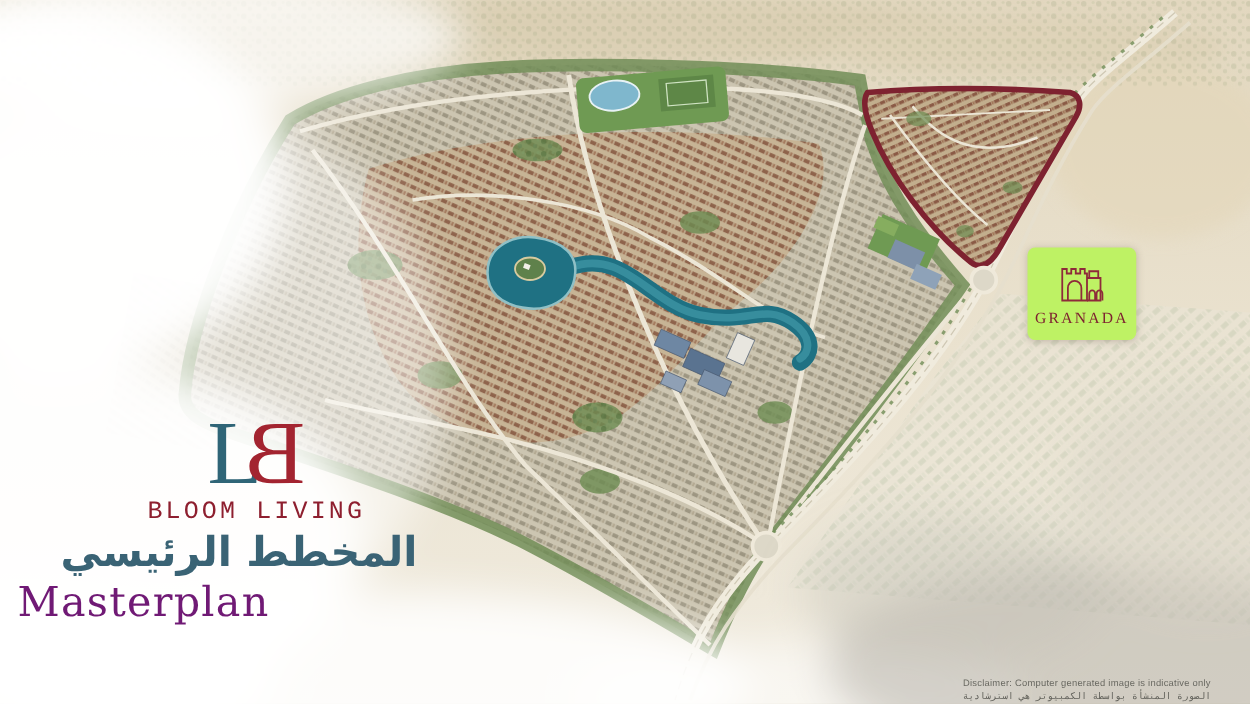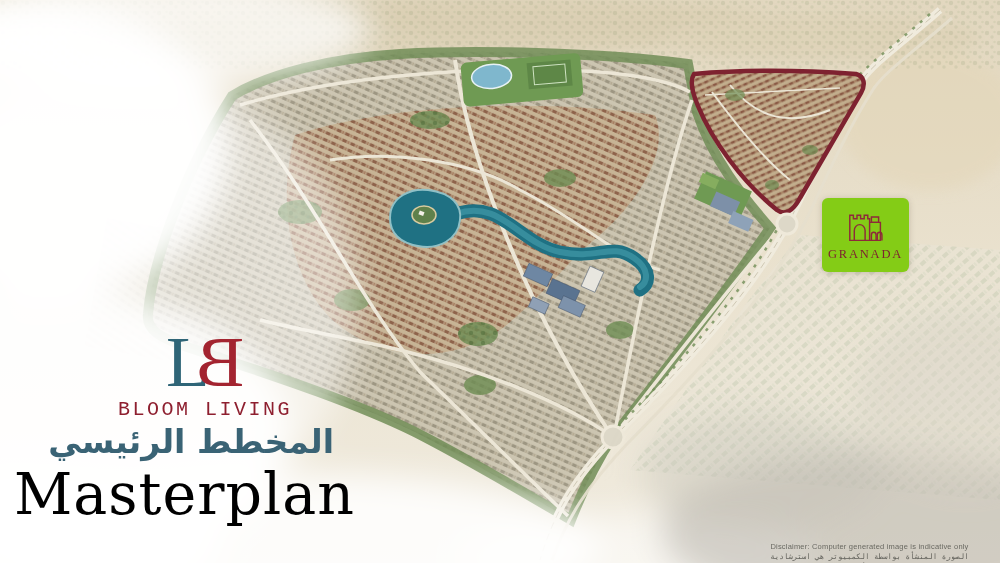--- a/index.html
+++ b/index.html
@@ -14,26 +14,26 @@
   .monogram .mono-l{color:#2F6577;}
   .monogram .mono-b{color:#A32430;display:inline-block;transform:scaleX(-1);
                     margin-left:-14px;}
   .brand-name{margin-top:4px;font-size:20px;letter-spacing:2.5px;color:#8E1F2F;
               font-family:Liberation Mono, monospace;white-space:nowrap;}
 
   
   .title-block{position:absolute;left:14px;top:420px;width:320px;}
   .title-ar{direction:rtl;font-family:"DejaVu Sans",sans-serif;font-weight:bold;
             font-size:33px;color:#3A6375;line-height:1.35;}
-  .title-en{font-family:"DejaVu Serif",serif;font-size:57px;color:#000000;
+  .title-en{font-family:"DejaVu Serif",serif;font-size:33px;color:#701a75;
             letter-spacing:1px;line-height:1.05;margin-top:0px;}
 
   
   .granada-card{position:absolute;left:822px;top:198px;width:87px;height:74px;
-                background:#84cc16;border-radius:6px;
+                background:#bef264;border-radius:6px;
                 box-shadow:0 1px 6px rgba(90,70,60,.25);
                 display:flex;flex-direction:column;align-items:center;
                 justify-content:center;gap:3px;}
   .granada-label{font-family:"Liberation Serif",serif;font-size:12.5px;
                  letter-spacing:1.8px;color:#7E2230;white-space:nowrap;}
 
   
   .disclaimer{position:absolute;left:762px;top:498px;width:215px;text-align:center;
               font-family:"Liberation Sans",sans-serif;color:#5d5d56;opacity:.9;margin-top:44px;}
   .disclaimer .line-en{font-size:7.5px;letter-spacing:.2px;}

